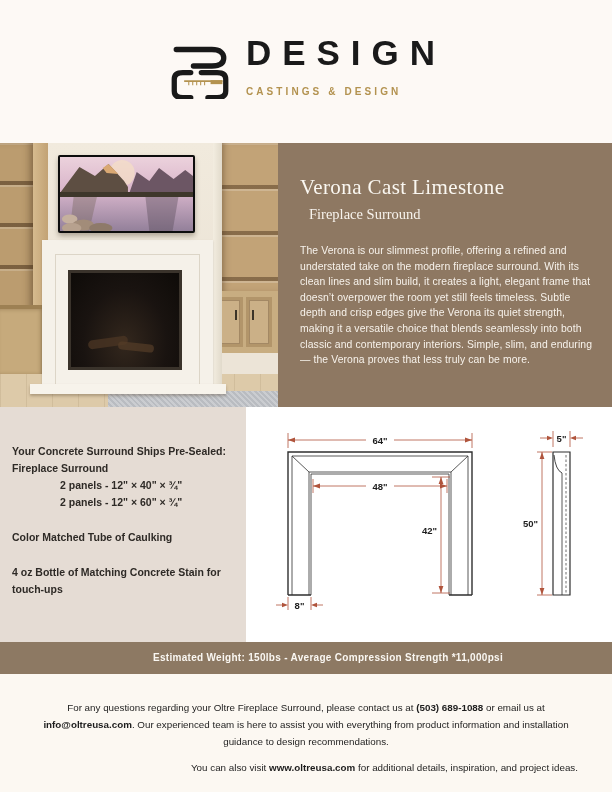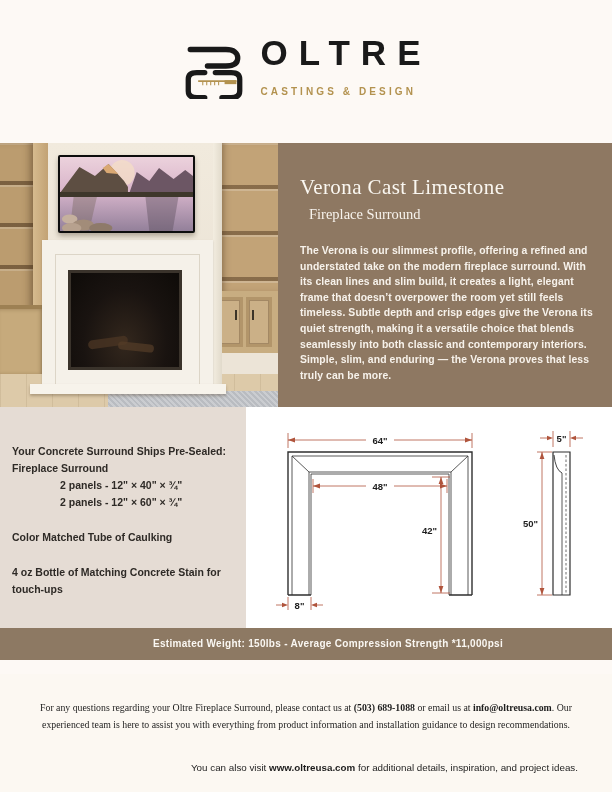--- a/index.html
+++ b/index.html
@@ -62,44 +62,44 @@
   .door.d1 { left:4px; } .door.d2 { left:33px; }
   .handle { position:absolute; top:10px; width:2px; height:10px; background:#3c3428; }
   .door.d1 .handle { right:3px; } .door.d2 .handle { left:3px; }
 
   .hero-panel { position:absolute; left:278px; top:143px; width:334px; height:264px;
     background:#8E7862; color:#F7F3ED; padding:32px 18px 0 22px; }
   .product-title { font-family:"Liberation Serif", serif; font-weight:400;
     font-size:21px; letter-spacing:.4px; color:#FAF7F1; }
   .product-subtitle { font-family:"Liberation Serif", serif; font-weight:400;
     font-size:14.5px; color:#F7F3ED; margin:6px 0 0 9px; }
-  .product-description { margin-top:20px; font-size:10.4px; font-weight:700;
+  .product-description { margin-top:20px; font-size:10.4px; font-weight:400;
     line-height:1.5; letter-spacing:.1px; color:#F7F2EB; }
 
   
   .ship-box { position:absolute; left:0; top:407px; width:246px; height:235px;
     background:#E5DCD4; padding:36px 10px 0 12px; color:#2E2A26; }
   .ship-line { font-size:10.5px; font-weight:700; line-height:17px; }
   .ship-line.indent { padding-left:48px; }
   .ship-line.gap { margin-top:18px; }
 
   
   .diagram { position:absolute; left:246px; top:407px; width:366px; height:235px; background:#FFFFFF; }
   .diagram svg { display:block; width:366px; height:235px; }
   .dim-label { font-family:"Liberation Sans", sans-serif; font-size:9.5px; font-weight:700; fill:#1d1d1d; }
 
   
-  .banner { position:absolute; left:0; top:628px; width:612px; height:32px;
+  .banner { position:absolute; left:0; top:642px; width:612px; height:32px;
     background:#8D7963; color:#FAF7F2; font-size:10px; font-weight:700;
     letter-spacing:.3px; text-align:center; line-height:32px;padding-left:44px; }
 
   
   .footer { position:absolute; left:0; top:674px; width:612px; height:118px; background:#FCF8F2; }
   .contact-paragraph { position:absolute; top:25px; left:34px; width:544px;
-    text-align:center; font-size:9.8px; line-height:17px; color:#1d1d1d; font-weight:400;font-family:Liberation Serif, serif; }
+    text-align:center; font-size:9.8px; line-height:17px; color:#1d1d1d; font-weight:400; }
   .visit-line { position:absolute; top:88px; left:34px; width:544px;
     text-align:right; font-size:9.8px; color:#1d1d1d; font-weight:400; }
   .seg-bold { font-weight:700; }
 </style>
 </head>
 <body>
 
 <div class="page">
 
   <div class="logo">
@@ -109,21 +109,21 @@
         <path d="M36,60 H24 C15,60 11,64 11,70 V88 C11,94 15,98 24,98 H36"></path>
         <path d="M52,60 H76 C85,60 89,64 89,70 V88 C89,94 85,98 76,98 H62"></path>
       </g>
       <g stroke="#B3924F" fill="none">
         <path d="M26,73 H84" stroke-width="2.5"></path>
         <path d="M33,73 V79 M39,73 V79 M45,73 V79 M51,73 V79 M57,73 V79" stroke-width="1.6"></path>
         <path d="M66,74.5 H84" stroke-width="6"></path>
       </g>
     </svg>
     <div class="brand-text">
-      <div class="brand-name">OLTRE</div>
+      <div class="brand-name">DESIGN</div>
       <div class="brand-tagline">CASTINGS &amp; DESIGN</div>
     </div>
   </div>
 
   <div class="hero-photo">
     <div class="ph wall-center"></div>
     <div class="ph shelf-left"></div>
     <div class="ph stile-left"></div>
     <div class="ph cab-left"></div>
     <div class="ph wood-right"></div>

